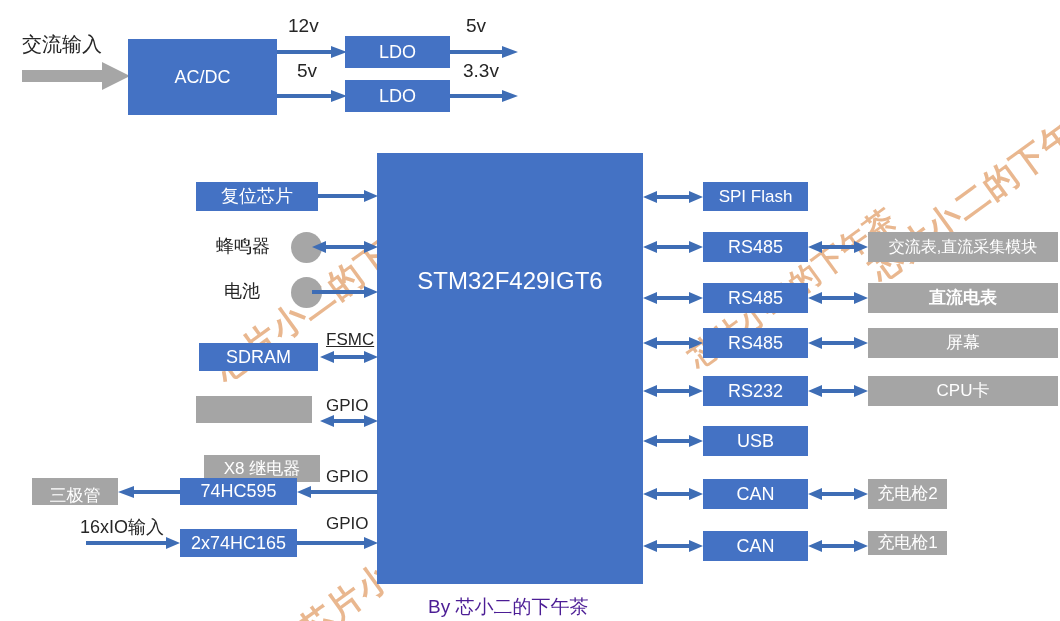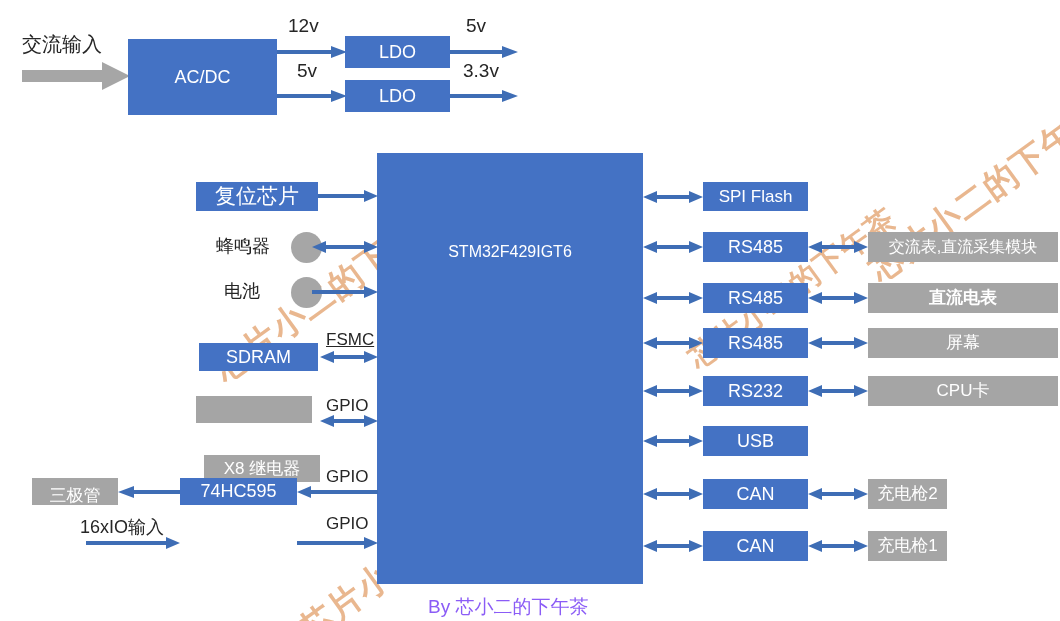--- a/index.html
+++ b/index.html
@@ -53,33 +53,33 @@
     color: #E8B48A;
     font-weight: bold;
     white-space: nowrap;
     transform-origin: 0 0;
     transform: rotate(-36deg);
     opacity: .95;
     letter-spacing: 1px;
   }
   .caption {
     position: absolute;
-    color: #8b5cf6;
+    color: #4c1d95;
     white-space: nowrap;
   }
   .mcu {
     position: absolute;
     background: #4472C4;
     color: #ffffff;
     display: flex;
     justify-content: center;
   }
   .mcu span {
-    margin-top: 90px;
-    font-size: 16px;
+    margin-top: 114px;
+    font-size: 24px;
     text-align: center;
   }
 </style>
 </head>
 <body>
 
 <div id="canvas">
 
   <div class="wm" style="left:205px; top:355px; font-size:34px;">芯片小二的下午茶</div>
   <div class="wm" style="left:860px; top:255px; font-size:34px;">芯片小二的下午茶</div>
@@ -130,21 +130,21 @@
   <div class="arrow" style="left:450px; top:88px;">
     <svg width="68" height="16" viewBox="0 0 68 16">
       <path d="M0 6 H52 V2 L68 8 L52 14 V10 H0 Z" fill="#3E6DB5"></path>
     </svg>
   </div>
 
   <div class="mcu" style="left:377px; top:153px; width:266px; height:431px;">
     <span>STM32F429IGT6</span>
   </div>
 
-  <div class="blk blue" style="left:196px; top:182px; width:122px; height:29px; font-size:21px;">
+  <div class="blk blue" style="left:196px; top:182px; width:122px; height:29px; font-size:18px;">
     <span>复位芯片</span>
   </div>
   <div class="arrow" style="left:318px; top:189px;">
     <svg width="60" height="14" viewBox="0 0 60 14">
       <path d="M0 5 H46 V1 L60 7 L46 13 V9 H0 Z" fill="#3E6DB5"></path>
     </svg>
   </div>
 
   <div class="label" style="left:216px; top:237px; font-size:18px;">蜂鸣器</div>
   <div class="dot" style="left:291px; top:232px; width:31px; height:31px;"></div>
@@ -200,20 +200,23 @@
       <path d="M81 5 H14 V1 L0 7 L14 13 V9 H81 Z" fill="#3E6DB5"></path>
     </svg>
   </div>
 
   <div class="label" style="left:80px; top:518px; font-size:18px;">16xIO输入</div>
   <div class="arrow" style="left:86px; top:536px;">
     <svg width="94" height="14" viewBox="0 0 94 14">
       <path d="M0 5 H80 V1 L94 7 L80 13 V9 H0 Z" fill="#3E6DB5"></path>
     </svg>
   </div>
+  <div class="blk blue" style="left:180px; top:529px; width:117px; height:28px; font-size:18px;">
+    <span>2x74HC165</span>
+  </div>
   <div class="label" style="left:326px; top:515px; font-size:17px;">GPIO</div>
   <div class="arrow" style="left:297px; top:536px;">
     <svg width="81" height="14" viewBox="0 0 81 14">
       <path d="M0 5 H67 V1 L81 7 L67 13 V9 H0 Z" fill="#3E6DB5"></path>
     </svg>
   </div>
 
   <div class="arrow" style="left:643px; top:190px;">
     <svg width="60" height="14" viewBox="0 0 60 14">
       <path d="M0 7 L14 1 V5 H46 V1 L60 7 L46 13 V9 H14 V13 Z" fill="#3E6DB5"></path>
@@ -323,19 +326,19 @@
     </svg>
   </div>
   <div class="blk blue" style="left:703px; top:531px; width:105px; height:30px; font-size:18px;">
     <span>CAN</span>
   </div>
   <div class="arrow" style="left:808px; top:539px;">
     <svg width="60" height="14" viewBox="0 0 60 14">
       <path d="M0 7 L14 1 V5 H46 V1 L60 7 L46 13 V9 H14 V13 Z" fill="#3E6DB5"></path>
     </svg>
   </div>
-  <div class="blk gray" style="left:868px; top:531px; width:79px; height:30px; font-size:17px;align-items:center;">
+  <div class="blk gray" style="left:868px; top:531px; width:79px; height:24px; font-size:17px;align-items:center;">
     <span>充电枪1</span>
   </div>
 
   <div class="caption" style="left:428px; top:594px; font-size:19px;">By 芯小二的下午茶</div>
 
 </div>
 
 </body></html>

